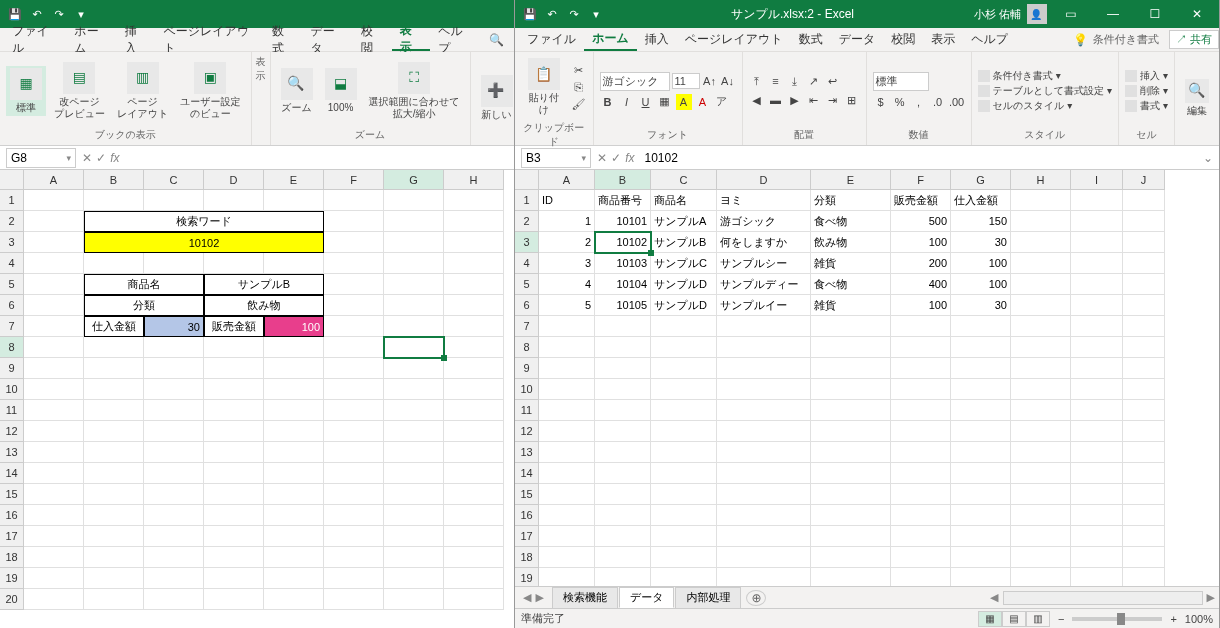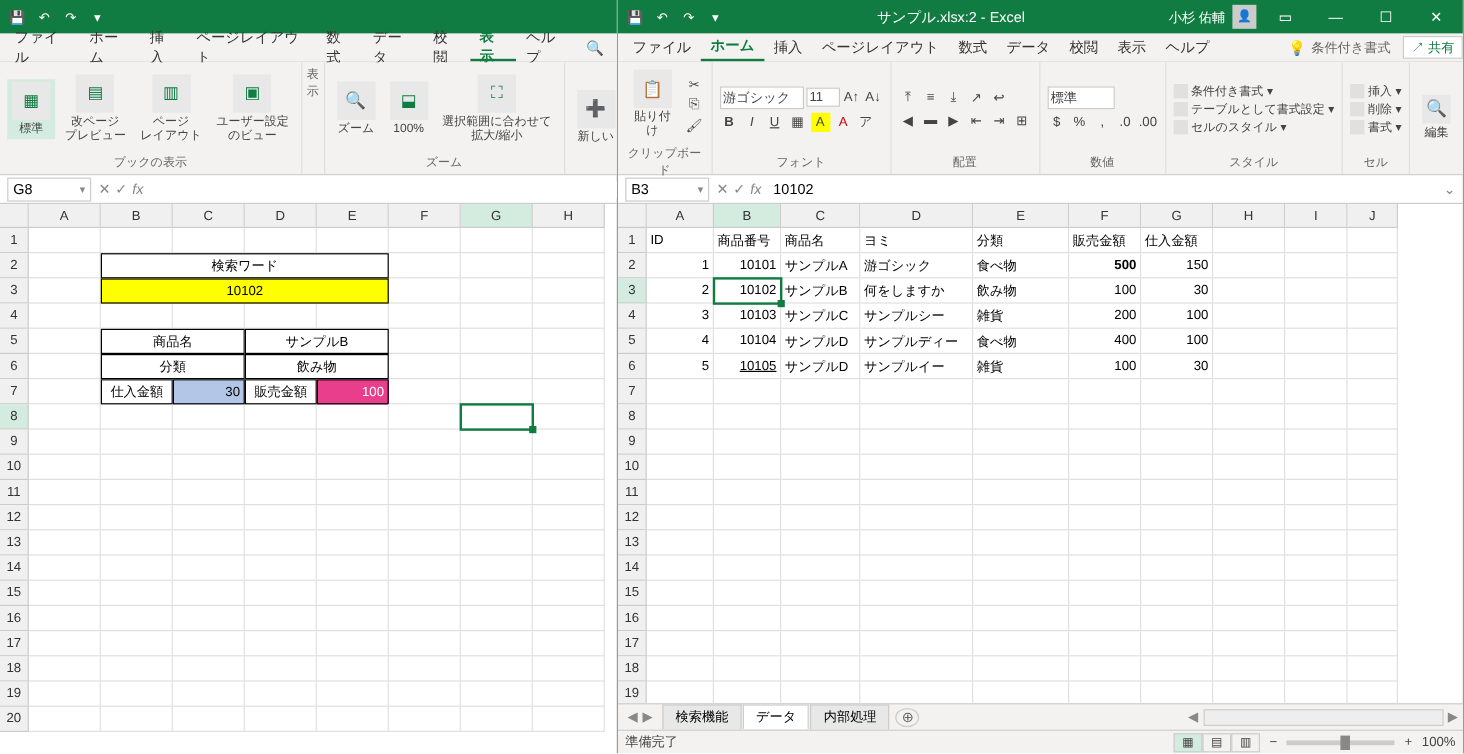--- a/index.html
+++ b/index.html
@@ -588,21 +588,21 @@
           <div class="cell" id="r-A15" style="left: 0px; top: 294px; width: 56px; height: 21px;"></div>
           <div class="cell" id="r-A16" style="left: 0px; top: 315px; width: 56px; height: 21px;"></div>
           <div class="cell" id="r-A17" style="left: 0px; top: 336px; width: 56px; height: 21px;"></div>
           <div class="cell" id="r-A18" style="left: 0px; top: 357px; width: 56px; height: 21px;"></div>
           <div class="cell" id="r-A19" style="left: 0px; top: 378px; width: 56px; height: 21px;"></div>
           <div class="cell" id="r-B1" style="left: 56px; top: 0px; width: 56px; height: 21px;">商品番号</div>
           <div class="cell r" id="r-B2" style="left: 56px; top: 21px; width: 56px; height: 21px;">10101</div>
           <div class="cell r sel" id="r-B3" style="left: 56px; top: 42px; width: 56px; height: 21px;">10102</div>
           <div class="cell r" id="r-B4" style="left: 56px; top: 63px; width: 56px; height: 21px;">10103</div>
           <div class="cell r" id="r-B5" style="left: 56px; top: 84px; width: 56px; height: 21px;">10104</div>
-          <div class="cell r" id="r-B6" style="left: 56px; top: 105px; width: 56px; height: 21px; text-decoration: underline;">10105</div>
+          <div class="cell r" id="r-B6" style="left: 56px; top: 105px; width: 56px; height: 21px;">10105</div>
           <div class="cell" id="r-B7" style="left: 56px; top: 126px; width: 56px; height: 21px;"></div>
           <div class="cell" id="r-B8" style="left: 56px; top: 147px; width: 56px; height: 21px;"></div>
           <div class="cell" id="r-B9" style="left: 56px; top: 168px; width: 56px; height: 21px;"></div>
           <div class="cell" id="r-B10" style="left: 56px; top: 189px; width: 56px; height: 21px;"></div>
           <div class="cell" id="r-B11" style="left: 56px; top: 210px; width: 56px; height: 21px;"></div>
           <div class="cell" id="r-B12" style="left: 56px; top: 231px; width: 56px; height: 21px;"></div>
           <div class="cell" id="r-B13" style="left: 56px; top: 252px; width: 56px; height: 21px;"></div>
           <div class="cell" id="r-B14" style="left: 56px; top: 273px; width: 56px; height: 21px;"></div>
           <div class="cell" id="r-B15" style="left: 56px; top: 294px; width: 56px; height: 21px;"></div>
           <div class="cell" id="r-B16" style="left: 56px; top: 315px; width: 56px; height: 21px;"></div>
@@ -660,21 +660,21 @@
           <div class="cell" id="r-E11" style="left: 272px; top: 210px; width: 80px; height: 21px;"></div>
           <div class="cell" id="r-E12" style="left: 272px; top: 231px; width: 80px; height: 21px;"></div>
           <div class="cell" id="r-E13" style="left: 272px; top: 252px; width: 80px; height: 21px;"></div>
           <div class="cell" id="r-E14" style="left: 272px; top: 273px; width: 80px; height: 21px;"></div>
           <div class="cell" id="r-E15" style="left: 272px; top: 294px; width: 80px; height: 21px;"></div>
           <div class="cell" id="r-E16" style="left: 272px; top: 315px; width: 80px; height: 21px;"></div>
           <div class="cell" id="r-E17" style="left: 272px; top: 336px; width: 80px; height: 21px;"></div>
           <div class="cell" id="r-E18" style="left: 272px; top: 357px; width: 80px; height: 21px;"></div>
           <div class="cell" id="r-E19" style="left: 272px; top: 378px; width: 80px; height: 21px;"></div>
           <div class="cell" id="r-F1" style="left: 352px; top: 0px; width: 60px; height: 21px;">販売金額</div>
-          <div class="cell r" id="r-F2" style="left: 352px; top: 21px; width: 60px; height: 21px; font-weight: bold;">500</div>
+          <div class="cell r" id="r-F2" style="left: 352px; top: 21px; width: 60px; height: 21px;">500</div>
           <div class="cell r" id="r-F3" style="left: 352px; top: 42px; width: 60px; height: 21px;">100</div>
           <div class="cell r" id="r-F4" style="left: 352px; top: 63px; width: 60px; height: 21px;">200</div>
           <div class="cell r" id="r-F5" style="left: 352px; top: 84px; width: 60px; height: 21px;">400</div>
           <div class="cell r" id="r-F6" style="left: 352px; top: 105px; width: 60px; height: 21px;">100</div>
           <div class="cell" id="r-F7" style="left: 352px; top: 126px; width: 60px; height: 21px;"></div>
           <div class="cell" id="r-F8" style="left: 352px; top: 147px; width: 60px; height: 21px;"></div>
           <div class="cell" id="r-F9" style="left: 352px; top: 168px; width: 60px; height: 21px;"></div>
           <div class="cell" id="r-F10" style="left: 352px; top: 189px; width: 60px; height: 21px;"></div>
           <div class="cell" id="r-F11" style="left: 352px; top: 210px; width: 60px; height: 21px;"></div>
           <div class="cell" id="r-F12" style="left: 352px; top: 231px; width: 60px; height: 21px;"></div>

